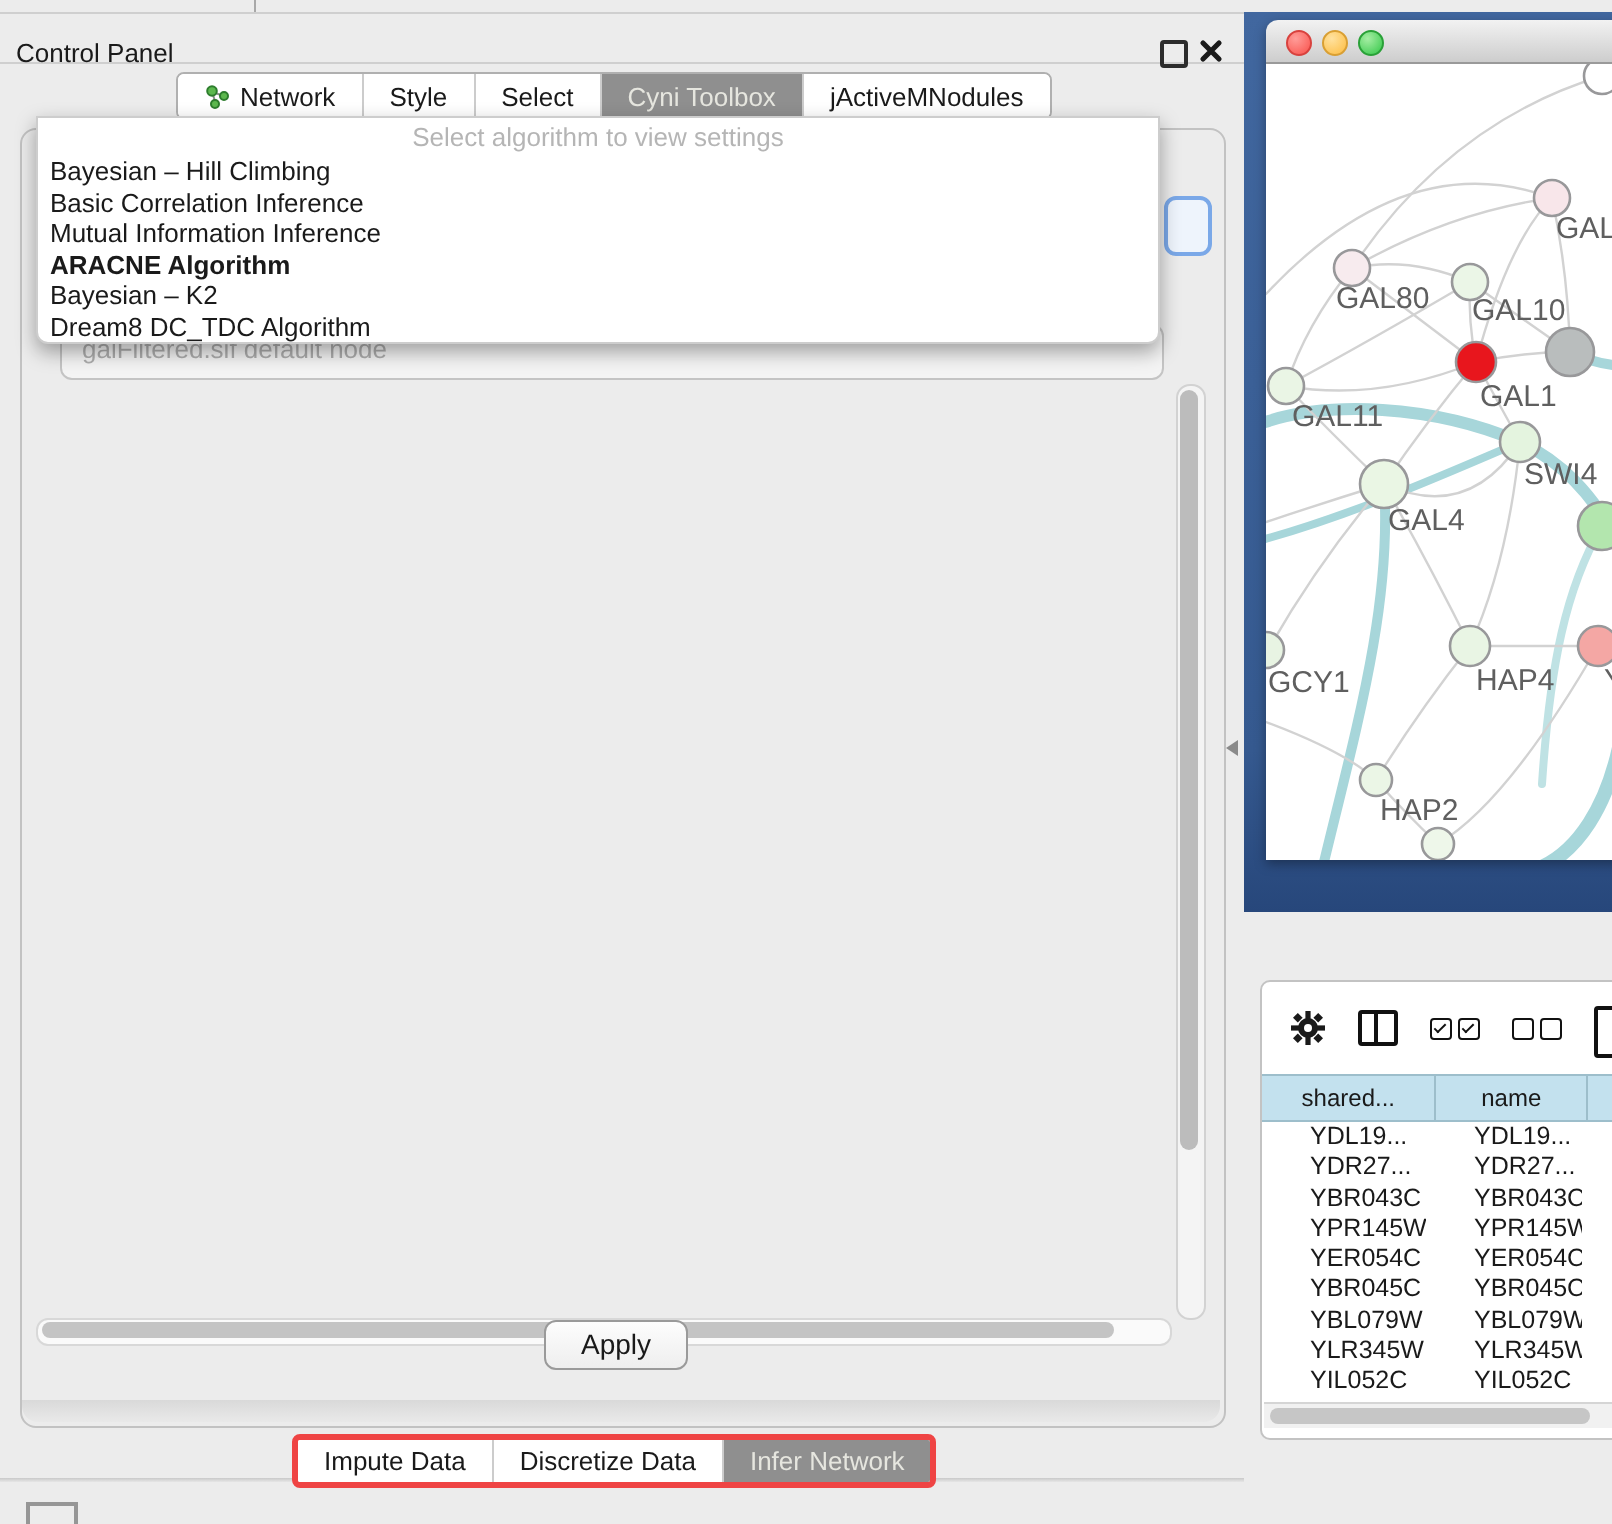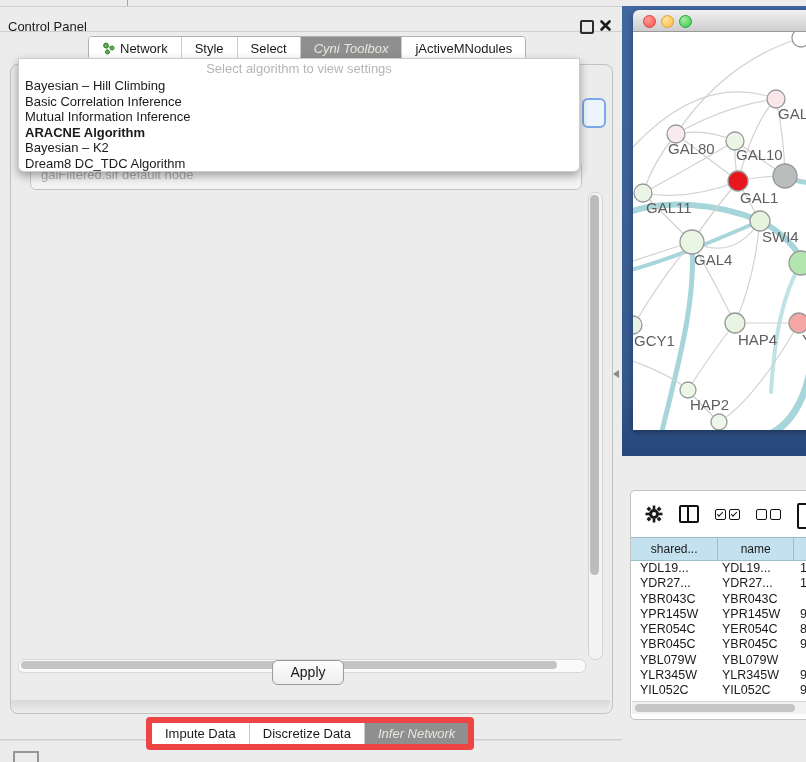--- a/index.html
+++ b/index.html
@@ -12,21 +12,21 @@
   .cp-titlebar{left:0;top:7px;width:622px;height:24px;background:#ececec;border-bottom:1px solid #cfcfcf;}
   .cp-title{left:8px;top:12px;font-size:13px;text-align:center;}
   .float-icon{left:580px;top:13px;width:10px;height:10px;border:2px solid #2c2c2c;border-radius:2px;}
   .close-icon{left:599px;top:12px;width:13px;height:13px;}
   
   .tabbar{left:88px;top:36px;height:22px;display:flex;border:1px solid #b0b0b0;border-radius:4px;
           background:#fff;overflow:hidden;}
   .tab{display:flex;align-items:center;gap:5px;padding:0 13px;font-size:13px;border-right:1px solid #cccccc;
        background:#fff;white-space:nowrap;}
   .tab:last-child{border-right:none;}
-  .tab.sel{background:#8f8f8f;color:#e6e6df;font-style:italic;}
+  .tab.sel{background:#8f8f8f;color:#e6e6df;}
   
   .dropdown{left:18px;top:58px;width:560px;height:112px;background:#fff;border:1px solid #cdcdcd;
             border-radius:0 0 6px 6px;box-shadow:0 4px 10px rgba(0,0,0,.35);z-index:40;overflow:hidden;}
   .dd-header{height:17px;text-align:center;color:#b5b5b5;font-size:13px;padding-top:2px;}
   .dd-item{height:15.5px;line-height:15.5px;padding-left:6px;font-size:13px;}
   .dd-bold{font-weight:bold;}
   
   .ghost-combo{left:30px;top:162px;width:540px;height:26px;border:1px solid #c4c4c4;border-radius:6px;
                background:#f4f4f4;color:#aeaeae;font-size:13px;line-height:24px;padding-left:10px;z-index:5;}
   .focus-frag{left:582px;top:98px;width:20px;height:26px;border:2px solid #7aa8e8;border-radius:6px;
@@ -71,21 +71,21 @@
   
   .attr-list{left:44px;top:588px;width:516px;height:68px;background:#fff;border:1px solid #b9b9b9;
              overflow:hidden;}
   .attr-item{height:16px;line-height:16px;font-size:13px;padding-left:4px;}
   .attr-item.sel{background:#3c6cd6;color:#fff;}
   .list-scroll{position:absolute;right:2px;top:2px;width:10px;height:62px;background:#ececec;border-radius:5px;}
   .list-scroll .thumb{position:absolute;left:1px;top:1px;width:8px;height:50px;background:#b2b2b2;border-radius:4px;}
   
   .apply-btn{left:272px;top:660px;width:70px;height:23px;border:1px solid #9a9a9a;border-radius:6px;
              background:linear-gradient(#fdfdfd,#eeeeee);font-size:14px;text-align:center;line-height:22px;z-index:4;}
-  .bottom-tabbar{left:146px;top:717px;height:21px;display:flex;border:6px solid #ef4444;border-radius:4px;
+  .bottom-tabbar{left:146px;top:717px;height:21px;display:flex;border:3px solid #ef4444;border-radius:4px;
                  background:#fff;overflow:hidden;z-index:4;}
   .bottom-divider{left:0;top:739px;width:622px;height:2px;background:linear-gradient(#c9c9c9,#e6e6e6);}
   .mini-square{left:13px;top:751px;width:22px;height:14px;border:2px solid #969696;background:#ececec;}
   .splitter-arrow{left:613px;top:370px;width:0;height:0;border-top:4px solid transparent;
                   border-bottom:4px solid transparent;border-right:6px solid #8a8a8a;}
   
   .blue-panel{left:622px;top:6px;width:184px;height:450px;
               background:linear-gradient(180deg,#41679f 0%,#35598f 82%,#27477b 100%);}
   .mac-window{left:633px;top:10px;width:180px;height:420px;border-radius:6px 0 0 0;overflow:hidden;
               box-shadow:0 2px 6px rgba(0,0,0,.35);}
@@ -110,21 +110,21 @@
                border-left:1.5px solid #111;border-bottom:1.5px solid #111;transform:rotate(-45deg);}
   .cbpair{display:flex;gap:3px;}
   .doc-icon{position:absolute;left:166px;top:12px;width:18px;height:22px;border:2px solid #111;border-radius:2px;
             background:#fff;}
   .thead{position:absolute;left:0;top:46px;width:260px;height:24px;display:flex;}
   .th{background:#c3e1ee;border-right:1px solid #9dbecb;border-top:1px solid #9dbecb;border-bottom:1px solid #9dbecb;
       font-size:12px;text-align:center;line-height:23px;box-sizing:border-box;}
   .th.c0{width:90px;} .th.c1{width:78px;} .th.c2{width:100px;}
   .tbody{position:absolute;left:0;top:70px;width:260px;height:140px;overflow:hidden;}
   .tr{display:flex;height:15.3px;}
-  .td{font-size:12.5px;line-height:15px;box-sizing:border-box;padding-left:9px;white-space:nowrap;overflow:hidden;}
+  .td{font-size:12.5px;line-height:15px;box-sizing:border-box;padding-left:24px;white-space:nowrap;overflow:hidden;}
   .td.c0{width:82px;} .td.c1{width:78px;} .td.c2{width:100px;}
   .tp-hscroll{position:absolute;left:1px;top:210px;width:174px;height:12px;background:#f1f1f1;
               border-top:1px solid #d5d5d5;}
   .tp-hscroll .thumb{position:absolute;left:3px;top:2px;width:160px;height:8px;background:#c6c6c6;border-radius:4px;}
 </style>
 </head>
 <body>
 
 <div id="root">
 

